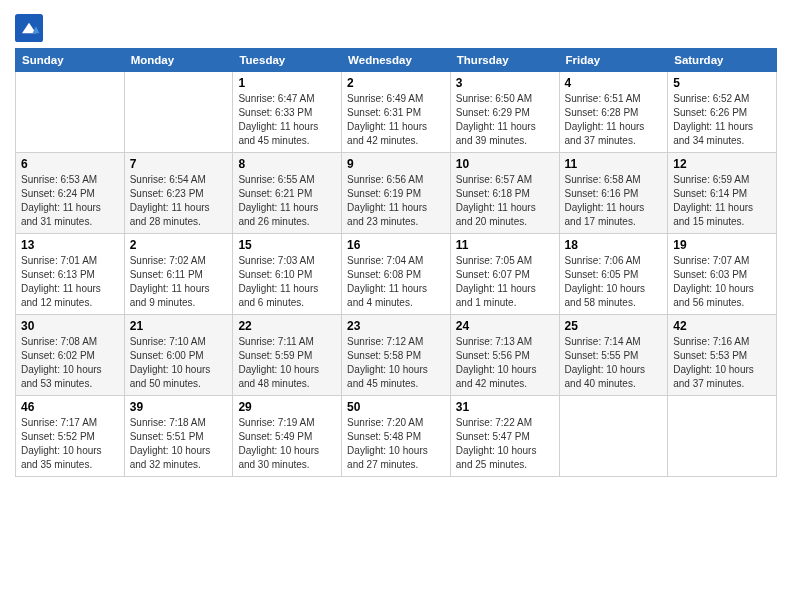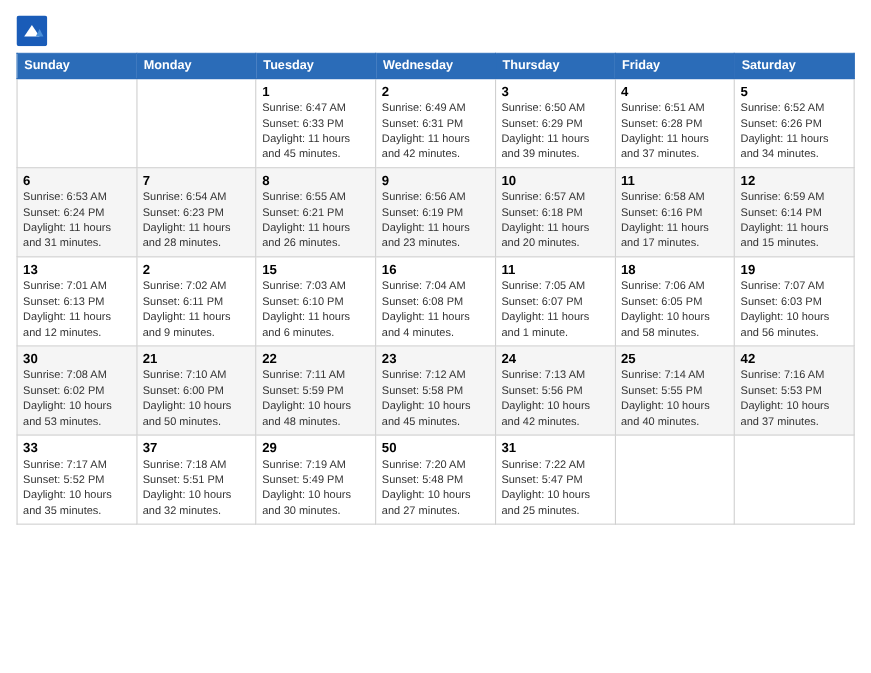--- a/index.html
+++ b/index.html
@@ -233,25 +233,25 @@
           <span class="day-number">25</span>
           <div class="day-info">Sunrise: 7:14 AM<br>Sunset: 5:55 PM<br>Daylight: 10 hours and 40 minutes.</div>
         </td>
         <td>
           <span class="day-number">42</span>
           <div class="day-info">Sunrise: 7:16 AM<br>Sunset: 5:53 PM<br>Daylight: 10 hours and 37 minutes.</div>
         </td>
       </tr>
       <tr>
         <td>
-          <span class="day-number">33</span>
+          <span class="day-number">46</span>
           <div class="day-info">Sunrise: 7:17 AM<br>Sunset: 5:52 PM<br>Daylight: 10 hours and 35 minutes.</div>
         </td>
         <td>
-          <span class="day-number">37</span>
+          <span class="day-number">39</span>
           <div class="day-info">Sunrise: 7:18 AM<br>Sunset: 5:51 PM<br>Daylight: 10 hours and 32 minutes.</div>
         </td>
         <td>
           <span class="day-number">29</span>
           <div class="day-info">Sunrise: 7:19 AM<br>Sunset: 5:49 PM<br>Daylight: 10 hours and 30 minutes.</div>
         </td>
         <td>
           <span class="day-number">50</span>
           <div class="day-info">Sunrise: 7:20 AM<br>Sunset: 5:48 PM<br>Daylight: 10 hours and 27 minutes.</div>
         </td>

